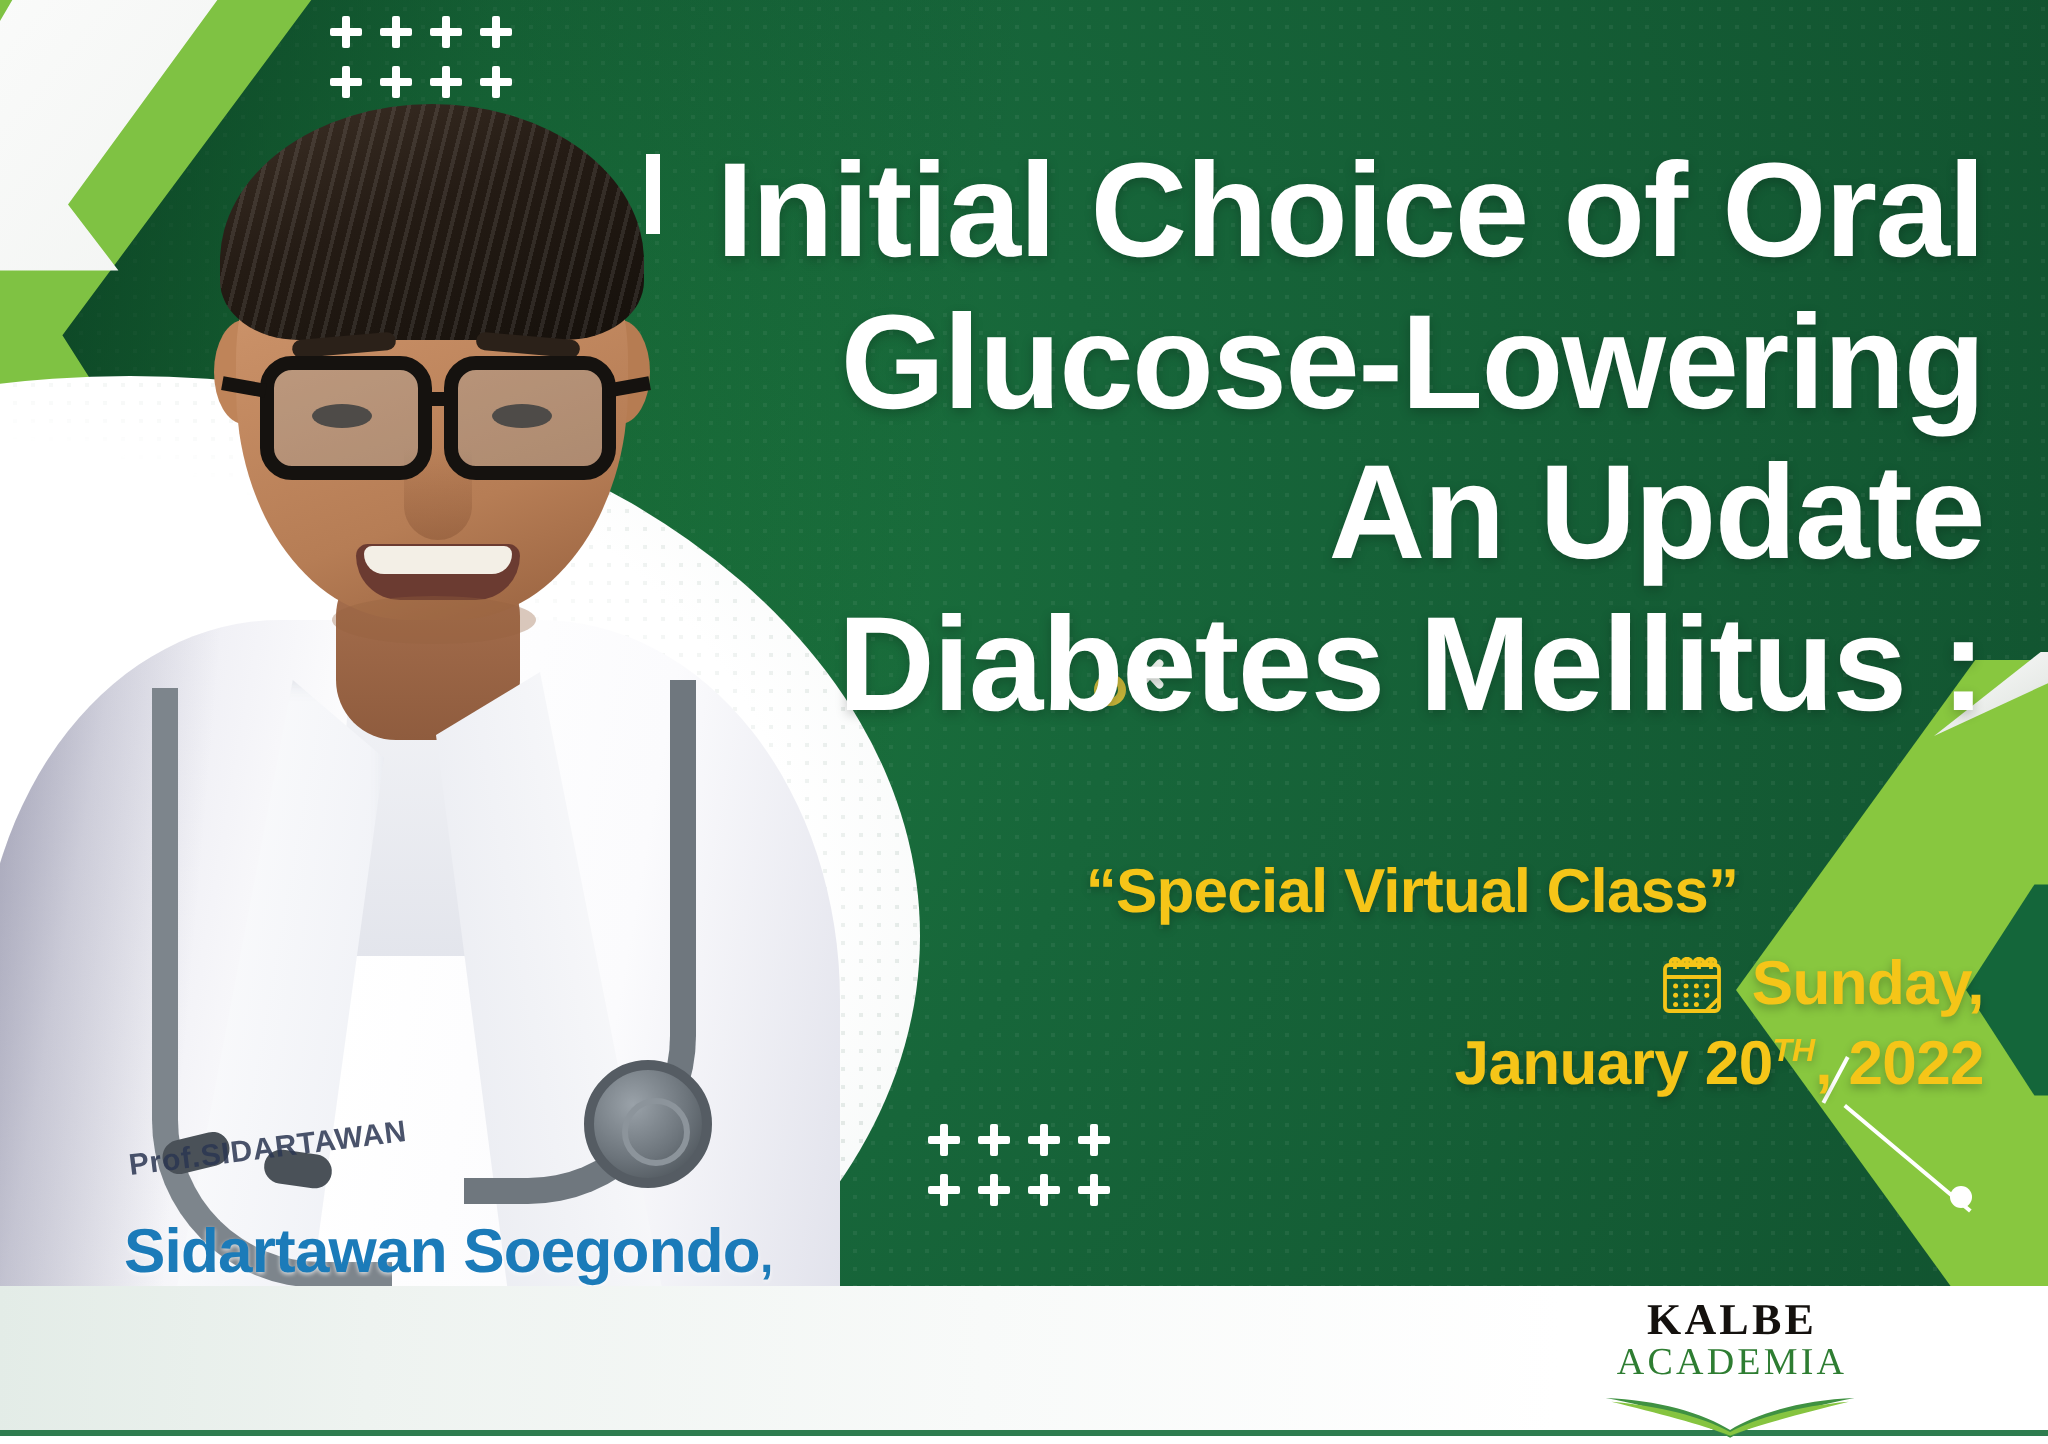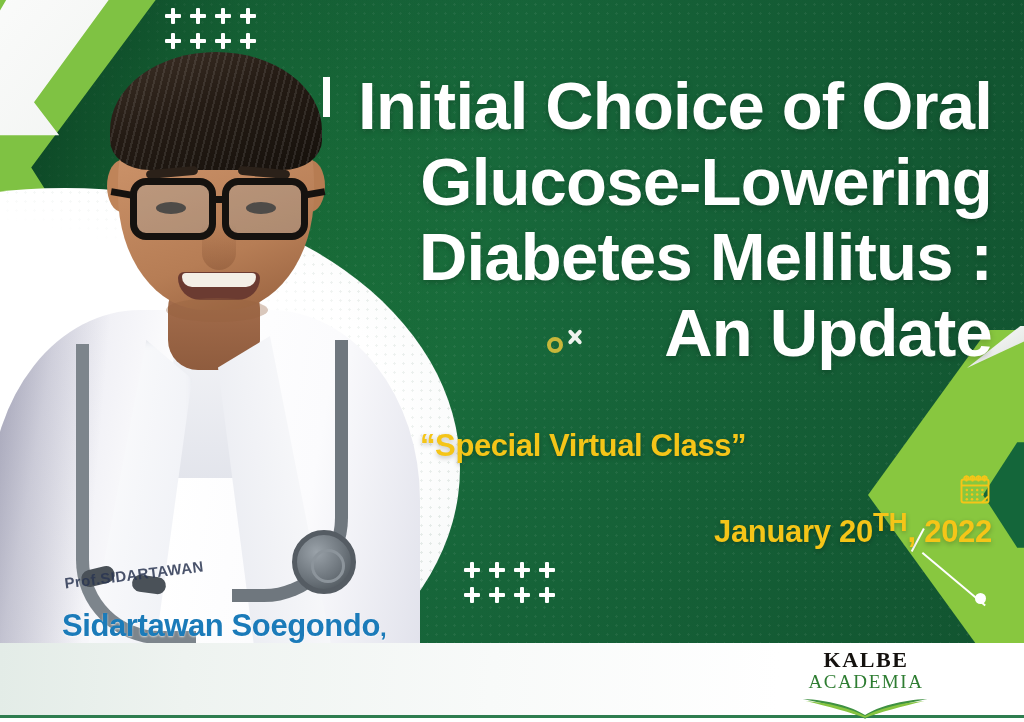--- a/index.html
+++ b/index.html
@@ -218,38 +218,38 @@
     font-weight:700;
     line-height:1.13;
     letter-spacing:-0.8px;
     text-shadow:0 2px 6px rgba(0,0,0,.22);
   }
   .title .ln{display:block;}
 
   
   .special{
     position:absolute;left:420px;top:428px;width:572px;
-    text-align:left;
+    text-align:center;
     color:#f5c518;
     font-size:31px;font-weight:700;
     letter-spacing:-0.4px;
     text-shadow:0 2px 5px rgba(0,0,0,.25);
   }
   .datewrap{
     position:absolute;left:420px;top:472px;width:572px;
     text-align:right;
     color:#f5c518;
     font-size:31px;font-weight:700;
     line-height:1.30;
     letter-spacing:-0.3px;
     text-shadow:0 2px 5px rgba(0,0,0,.25);
   }
   .dayrow{display:flex;align-items:center;justify-content:flex-end;gap:13px;}
   .cal-icon{display:inline-block;width:34px;height:34px;position:relative;flex:0 0 auto;}
-  .sup{font-size:26px;vertical-align:super;letter-spacing:0;}
+  .sup{font-size:16px;vertical-align:super;letter-spacing:0;font-style:italic;}
 
   
   .speaker{position:absolute;left:62px;top:608px;}
   .sp-name{
     font-size:31px;font-weight:700;color:#1b7bb9;letter-spacing:-0.4px;
     text-shadow:0 1px 2px rgba(255,255,255,.7);
   }
   .sp-name .comma{font-size:24px;}
   .sp-degrees{
     margin-top:1px;
@@ -362,22 +362,22 @@
     <span class="plus"></span>
   </div>
 
   <div class="top-tick"></div>
   <div class="ring-mark"></div>
   <div class="x-mark"></div>
 
   <div class="title">
     <span class="ln">Initial Choice of Oral</span>
     <span class="ln">Glucose-Lowering</span>
+    <span class="ln">An Update</span>
     <span class="ln">Diabetes Mellitus :</span>
-    <span class="ln">An Update</span>
   </div>
 
   <div class="special">“Special Virtual Class”</div>
 
   <div class="datewrap">
     <div class="dayrow">
       <span class="cal-icon">
         <svg viewBox="0 0 34 34" width="34" height="34" aria-hidden="true">
           <g fill="none" stroke="#f5c518" stroke-width="1.9">
             <rect x="3.5" y="7.5" width="27" height="23" rx="2"></rect>
@@ -397,20 +397,21 @@
             <circle cx="8.8" cy="22.6" r="1.25"></circle>
               <circle cx="14" cy="22.6" r="1.25"></circle>
             <circle cx="19.2" cy="22.6" r="1.25"></circle>
               <circle cx="24.4" cy="22.6" r="1.25"></circle>
             <circle cx="8.8" cy="27.2" r="1.25"></circle>
               <circle cx="14" cy="27.2" r="1.25"></circle>
             <circle cx="19.2" cy="27.2" r="1.25"></circle>
           </g>
         </svg>
       </span>
+      <span>Sunday,</span>
     </div>
     <div><span>January 20</span><span class="sup">TH</span><span>, 2022</span></div>
   </div>
 
   <div class="speaker">
     <div class="sp-name"><span>Sidartawan Soegondo</span><span class="comma">,</span></div>
     <div class="sp-degrees">MD, PhD, DTM&amp;H, FINASIM, FACE</div>
     <div class="sp-role">Physician &amp; Consultan Endocrinologist</div>
   </div>
 

